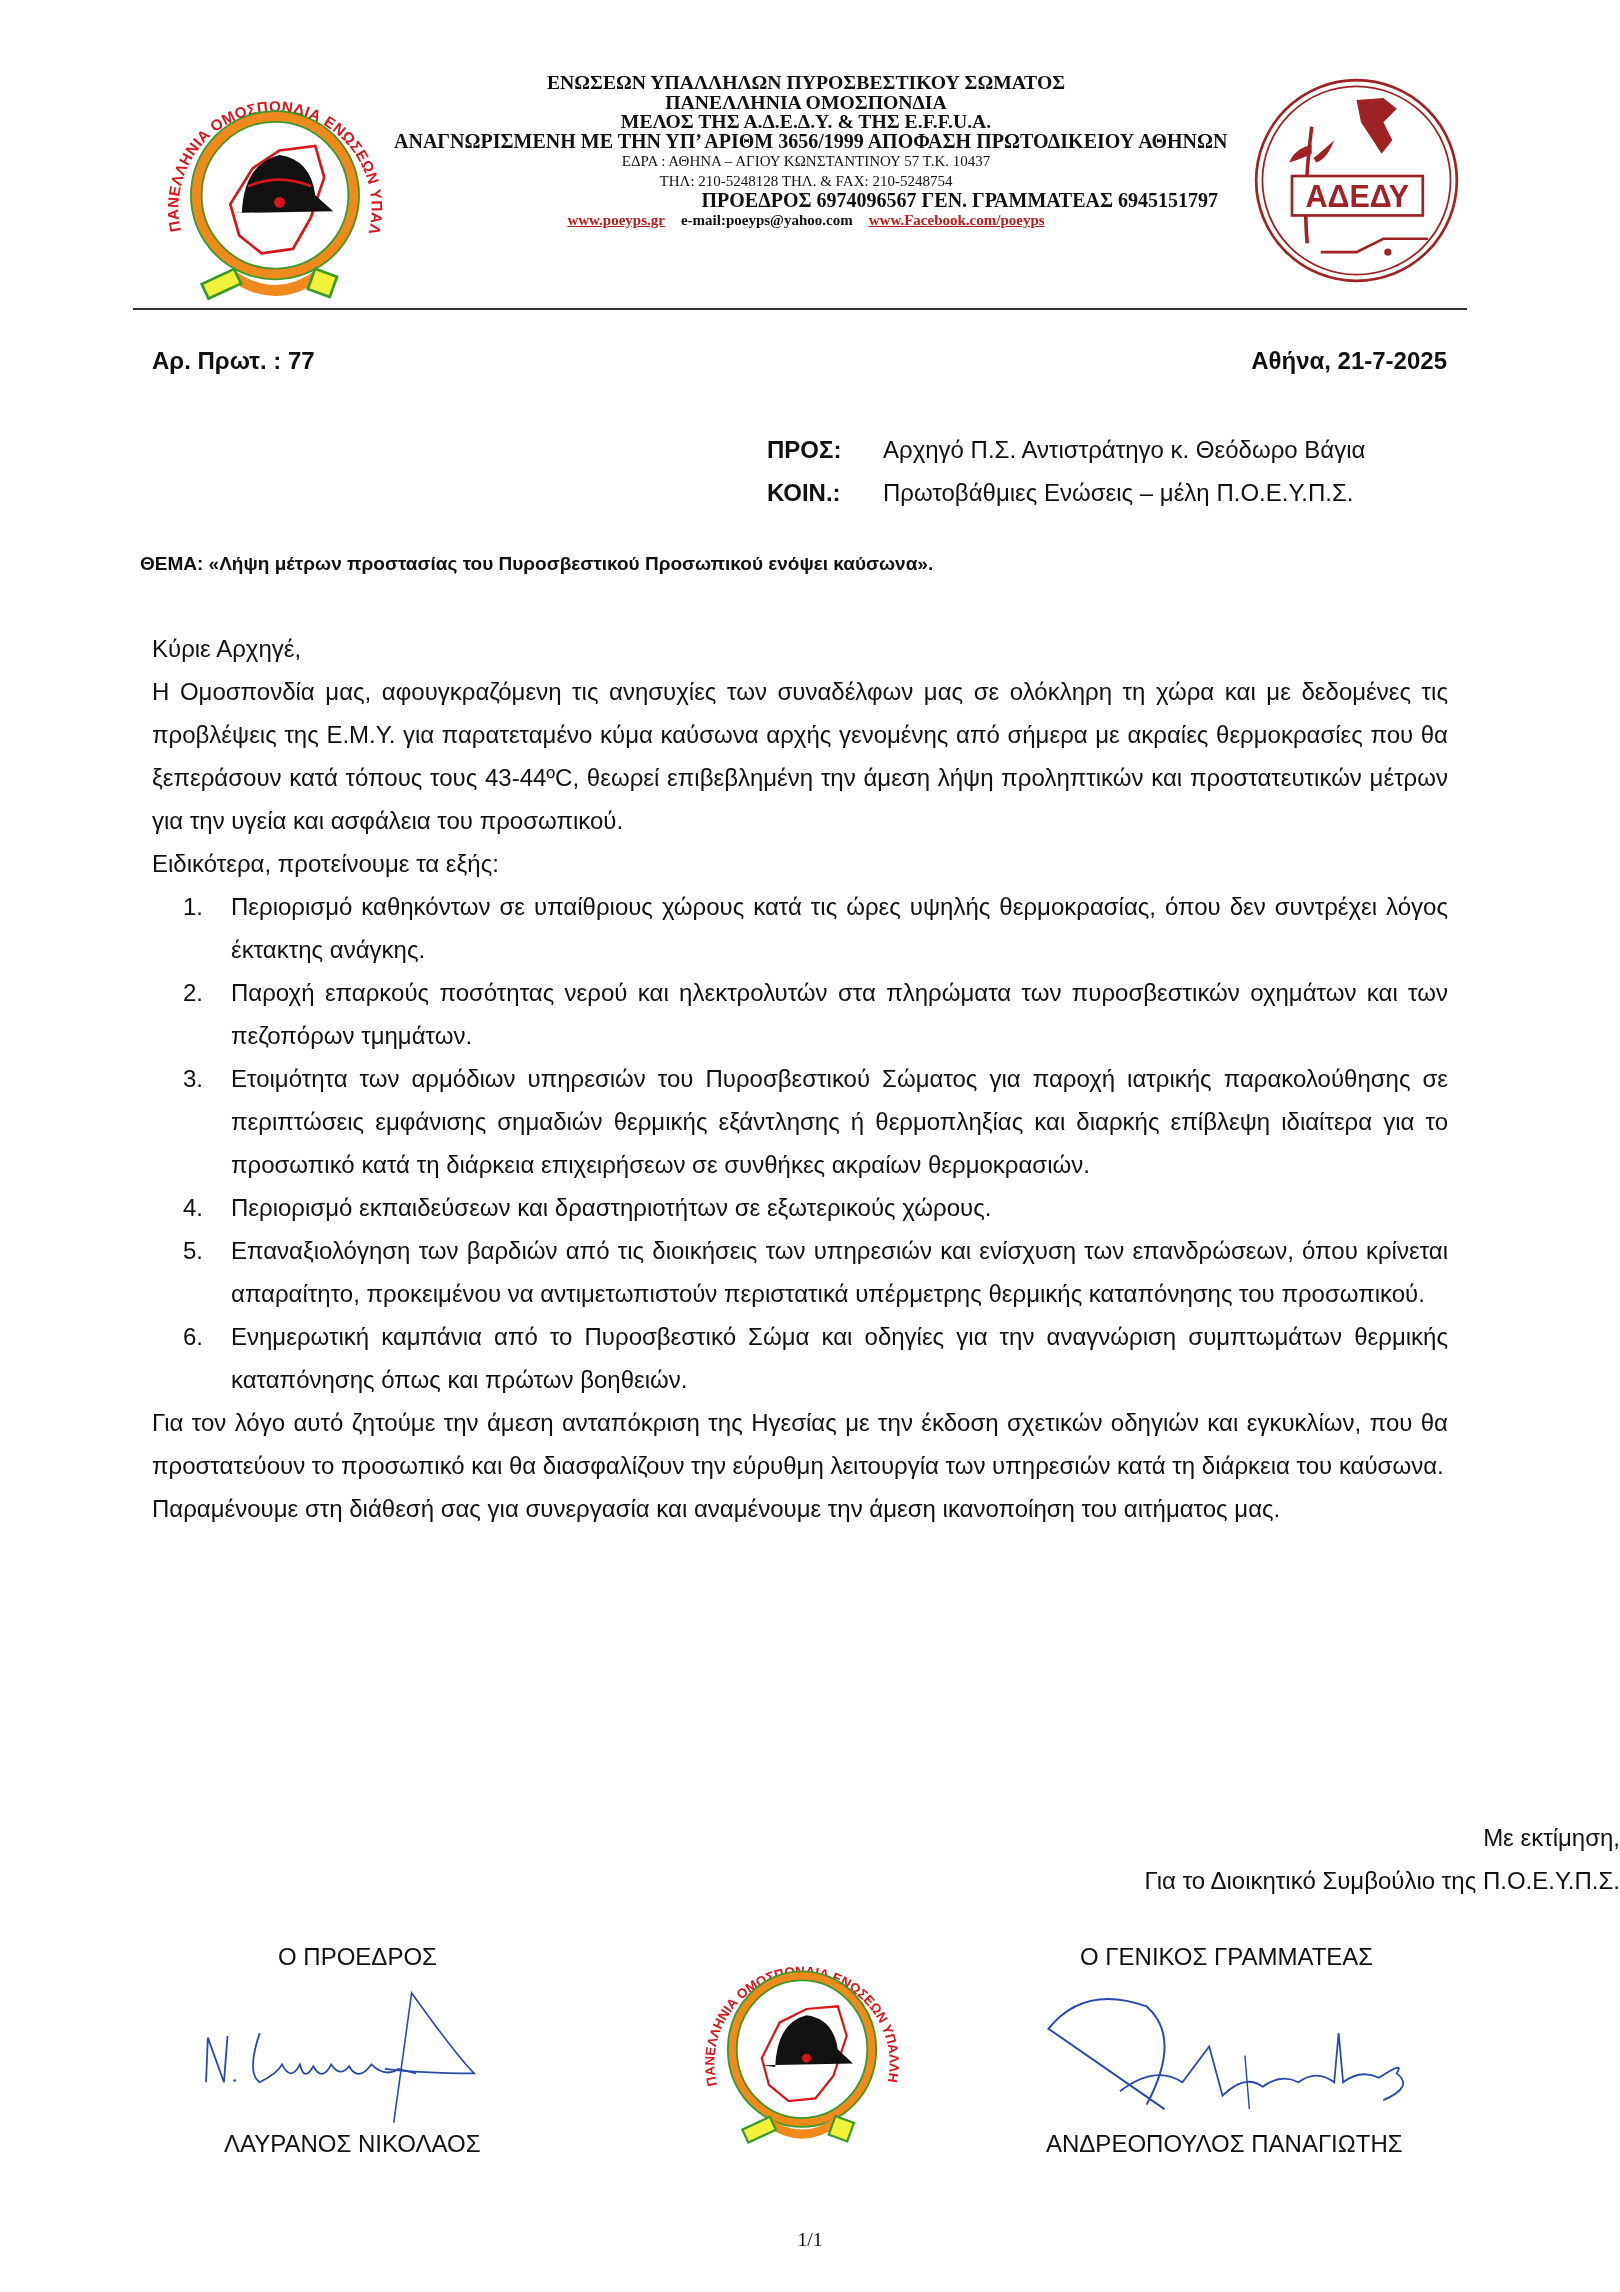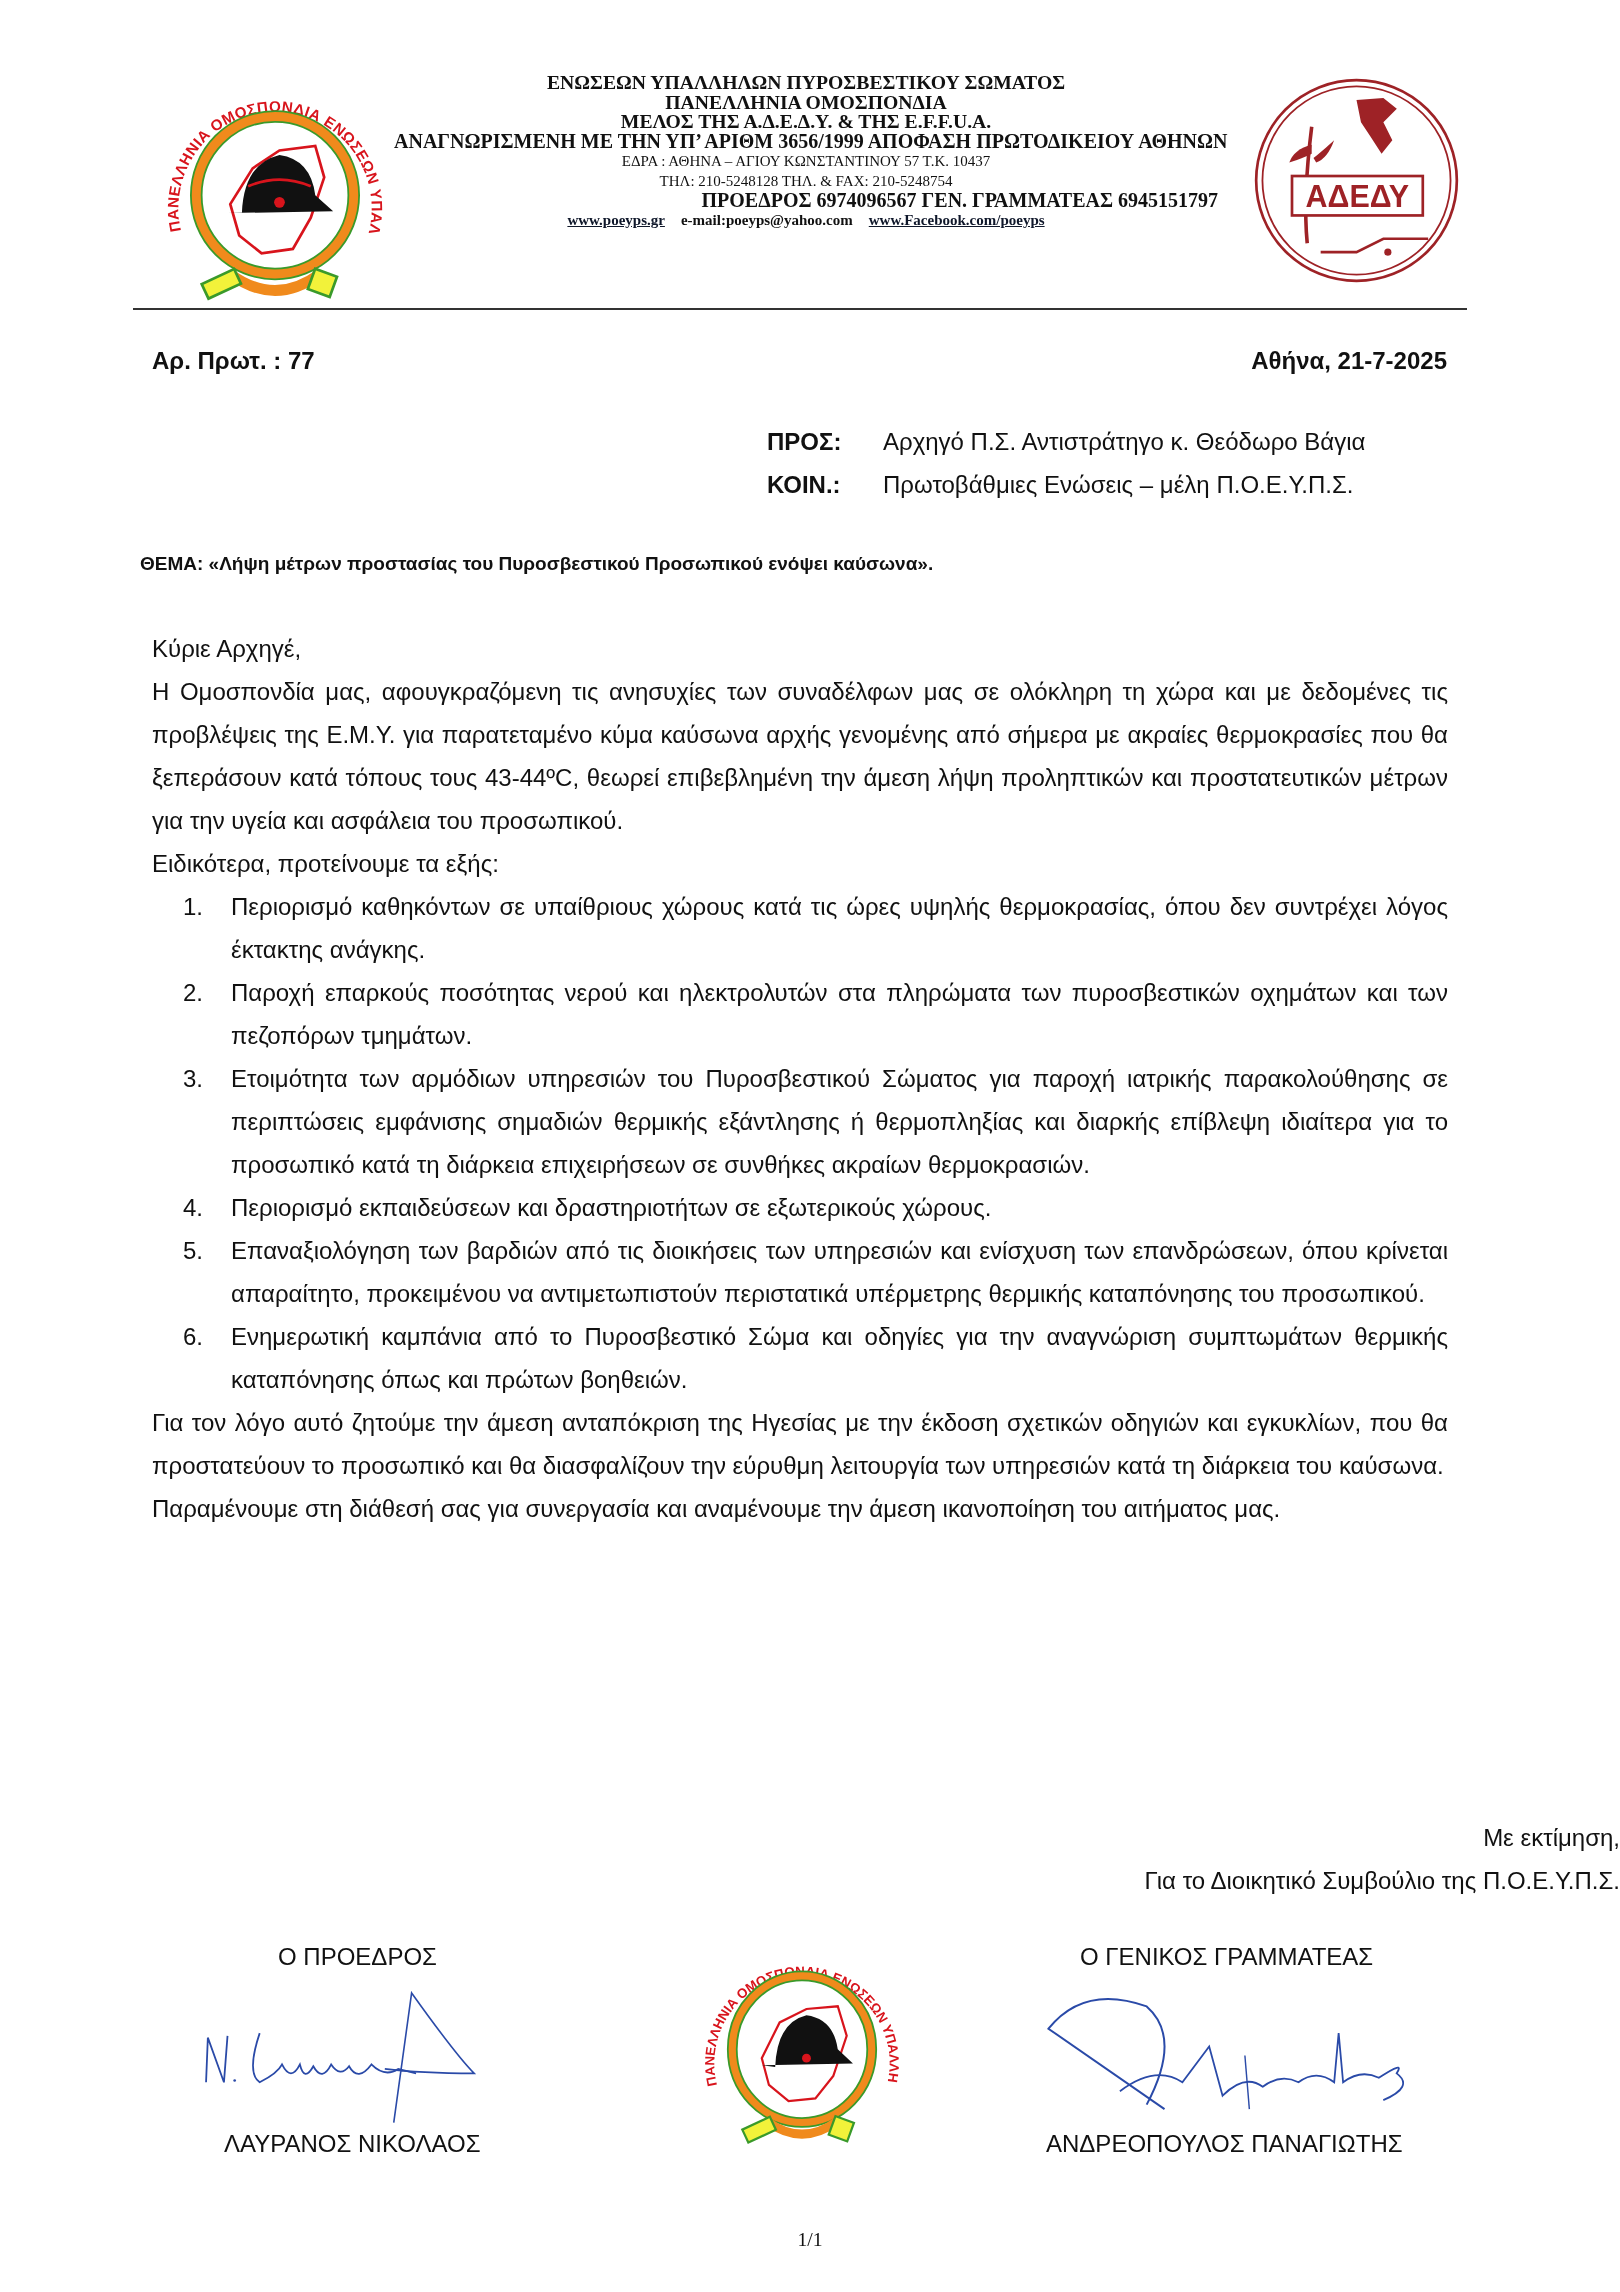--- a/index.html
+++ b/index.html
@@ -9,31 +9,31 @@
 
   
   .logo-left { position: absolute; left: 145px; top: 61px; width: 260px; height: 255px; }
   .logo-right { position: absolute; left: 1249px; top: 73px; width: 215px; height: 215px; }
   .letterhead { position: absolute; left: 394px; top: 73px; width: 824px; text-align: center; line-height: 19.7px; }
   .lh-line { display: block; white-space: nowrap; }
   .lh-big { font-size: 19.7px; font-weight: bold; }
   .lh-mid { font-size: 20px; font-weight: bold; text-align: right; }
   .lh-small { font-size: 15px; font-weight: normal; }
   .lh-links { font-size: 15px; font-weight: bold; }
-  .lh-links a { color: #0f172a; text-decoration: underline; }
+  .lh-links a { color: #b91c1c; text-decoration: underline; }
   .lh-links .gap { display: inline-block; width: 16px; }
   .rule { position: absolute; left: 133px; top: 308px; width: 1334px; height: 1.8px; background: #333; }
 
   
   .meta { position: absolute; top: 347px; font-size: 24px; font-weight: bold; }
   .meta-left { left: 152px; }
   .meta-right { right: 173px; }
 
   .recipients { position: absolute; left: 767px; top: 428px; font-size: 24px; }
-  .rec-row { display: flex; height: 43px; }
+  .rec-row { display: flex; height: 43px; align-items: center; }
   .rec-label { width: 116px; font-weight: bold; }
 
   .subject { position: absolute; left: 140px; top: 553px; font-size: 19px; font-weight: bold; white-space: nowrap; }
 
   
   .body { position: absolute; left: 152px; top: 627px; width: 1296px; font-size: 24px; line-height: 43px; }
   .p { margin: 0; text-align: justify; }
   .list { margin: 0; padding: 0; list-style: none; }
   .li { display: flex; }
   .li-num { width: 79px; padding-left: 31px; box-sizing: border-box; flex: none; }

